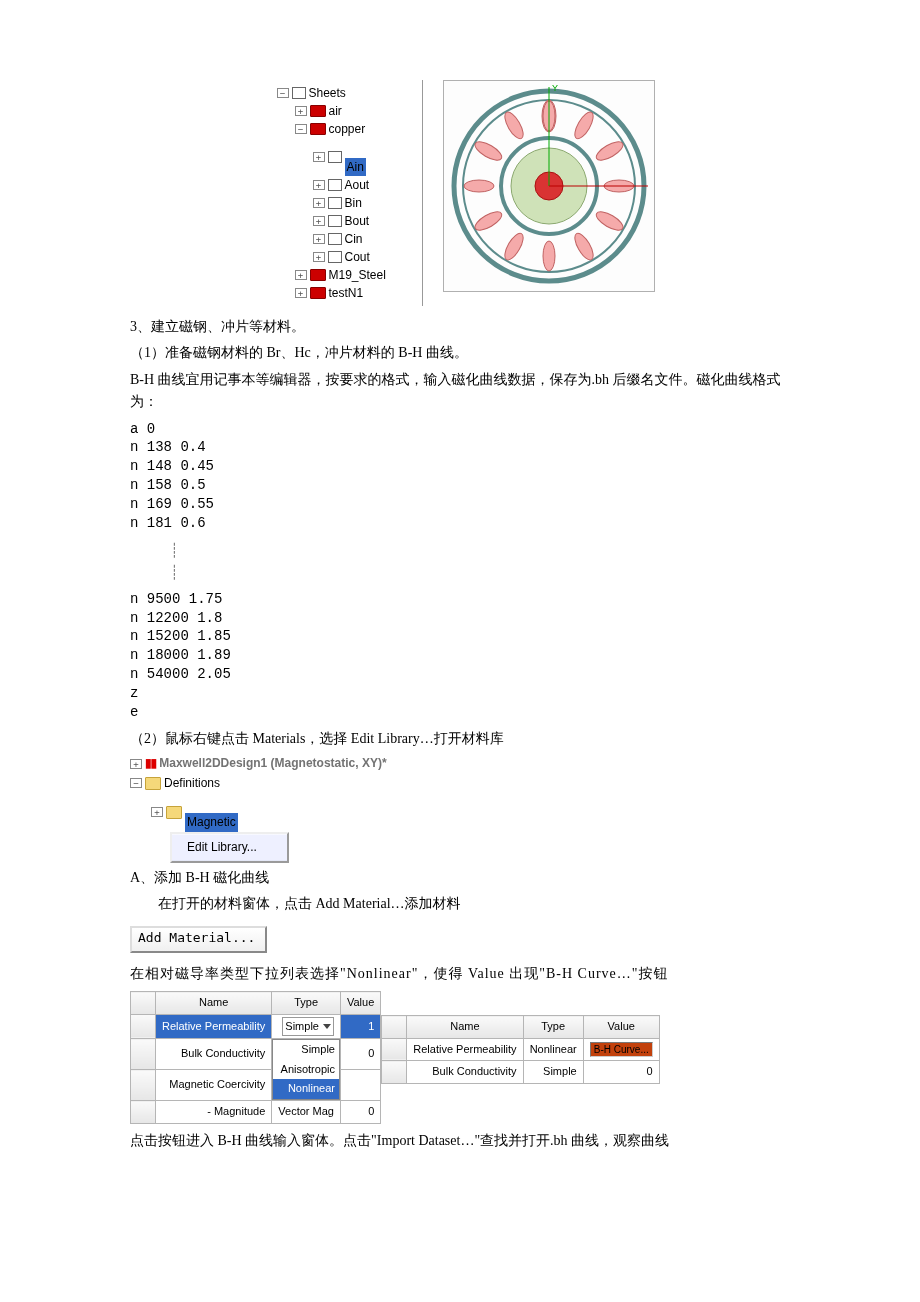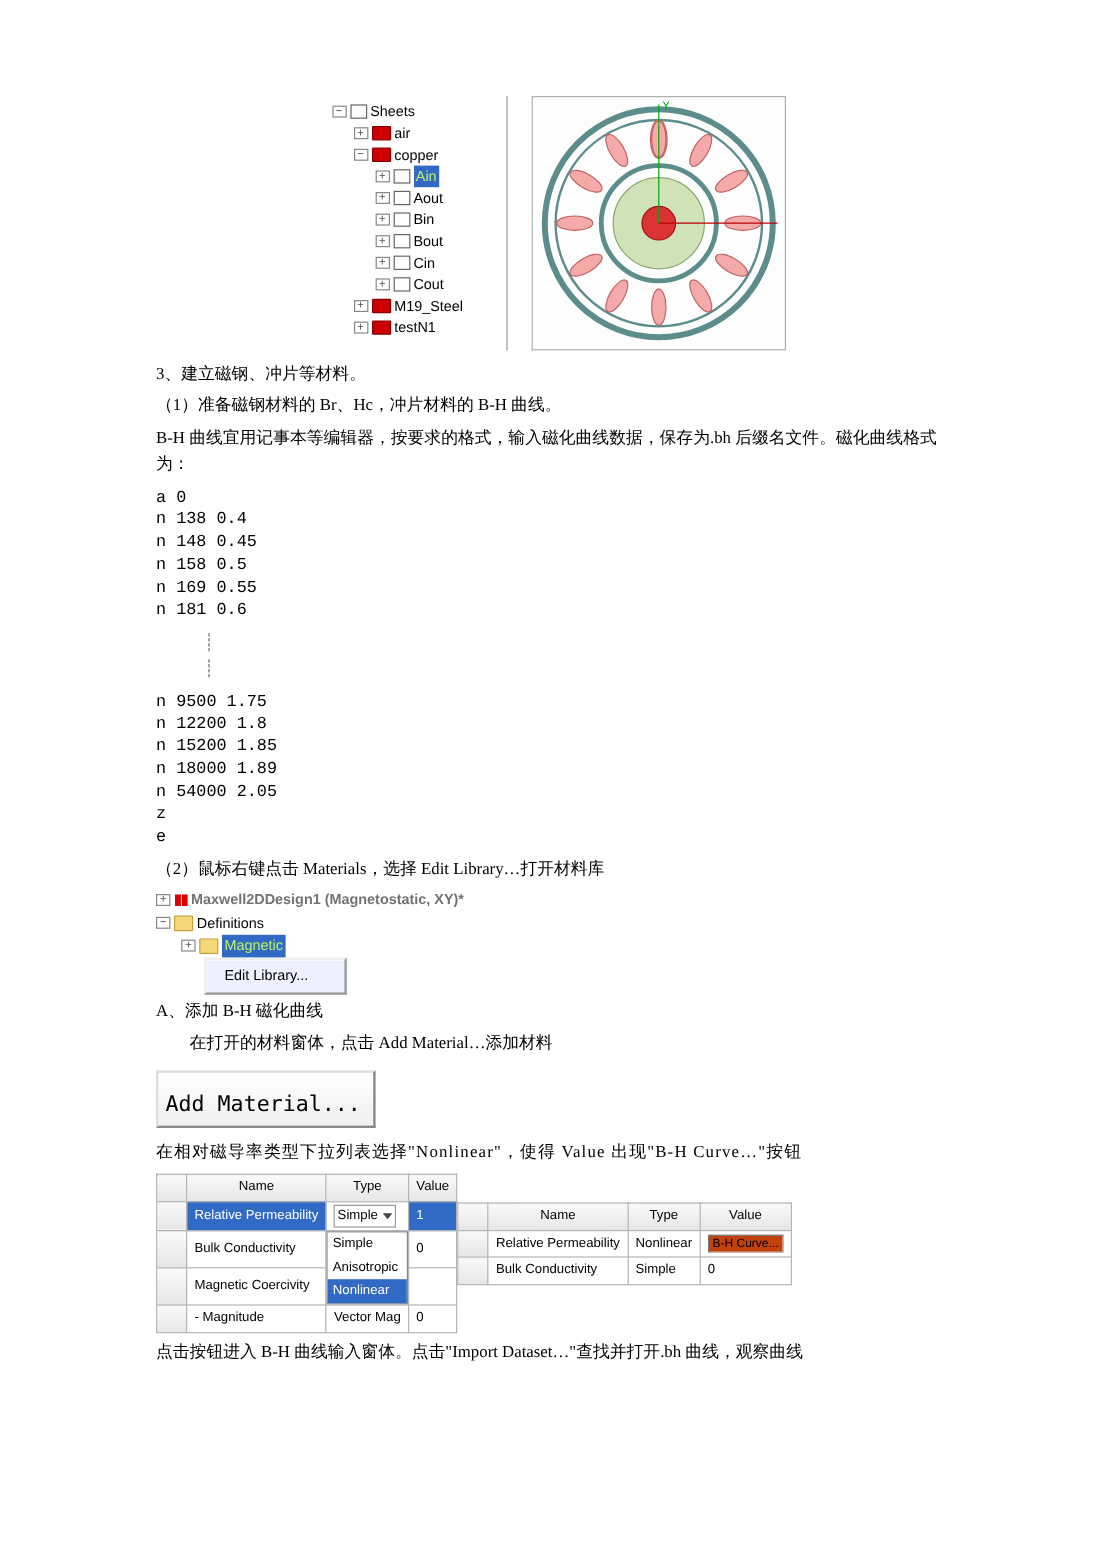--- a/index.html
+++ b/index.html
@@ -23,21 +23,21 @@
     font-size: 12px;
     line-height: 1.5;
     padding: 4px 8px;
     border-right: 1px solid #999;
     min-width: 140px;
   }
   .tree-item { display: flex; align-items: center; gap: 3px; }
   .tree-indent { display: inline-block; }
   .i0 { width: 0; } .i1 { width: 18px; } .i2 { width: 36px; }
   .expander { font-family: monospace; font-size: 9px; color:#555; display:inline-block; width:10px; text-align:center; border:1px solid #888; line-height:8px; }
-  .sel { background: #316ac5; color: #bef264; padding: 0 2px; }
+  .sel { background: #316ac5; color: #000000; padding: 0 2px; margin-top: 20px; }
   .sheet-ic { display:inline-block; width:12px; height:10px; border:1px solid #666; background:#fff; }
   .red-swatch { display:inline-block; width:14px; height:10px; background:#c00; border:1px solid #800; border-radius:1px; }
   .motor-box {
     border: 1px solid #b0b0b0;
     width: 210px; height: 210px;
     background: #fdfdfd;
     position: relative;
     flex-shrink: 0;
   }
   .para { margin: 4px 0; }
@@ -61,36 +61,36 @@
   .ctx-menu {
     display:inline-block; margin-left:40px;
     border: 2px outset #eee;
     background: linear-gradient(#fff,#eef0ff 4%,#eef0ff 96%,#dde2f0);
     font-family: Tahoma, sans-serif; font-size:12px;
     padding:4px 30px 4px 15px;
   }
   .add-btn {
     display:inline-block;
     font-family: "SimSun", monospace;
-    font-size: 18px;
+    font-size: 13px;
     border: 2px outset #ddd;
     background: linear-gradient(#fff,#f0f0f0);
-    padding: 13px 10px 2px 6px;
+    padding: 0 10px 2px 6px;
     margin: 6px 0;
   }
   table.prop {
     border-collapse: collapse;
     font-family: Tahoma, sans-serif;
     font-size: 11px;
     background:#fff;
   }
   table.prop th, table.prop td {
     border: 1px solid #b5b5b5;
     padding: 2px 6px;
-    text-align: left;
+    text-align: right;
   }
   table.prop th {
     background: linear-gradient(#fafafa,#e6e6e6);
     font-weight: normal;
     text-align: center;
   }
   .row-hdr { width:12px; background: linear-gradient(#fafafa,#e6e6e6); }
   .sel-cell { background:#316ac5; color:#fff; }
   .dd { border:1px solid #999; background:#fff; padding:0 2px; font-size:11px; display:inline-flex; align-items:center; gap:4px; }
   .dd-arrow { display:inline-block; width:0;height:0;border-left:4px solid transparent;border-right:4px solid transparent;border-top:5px solid #444; }

